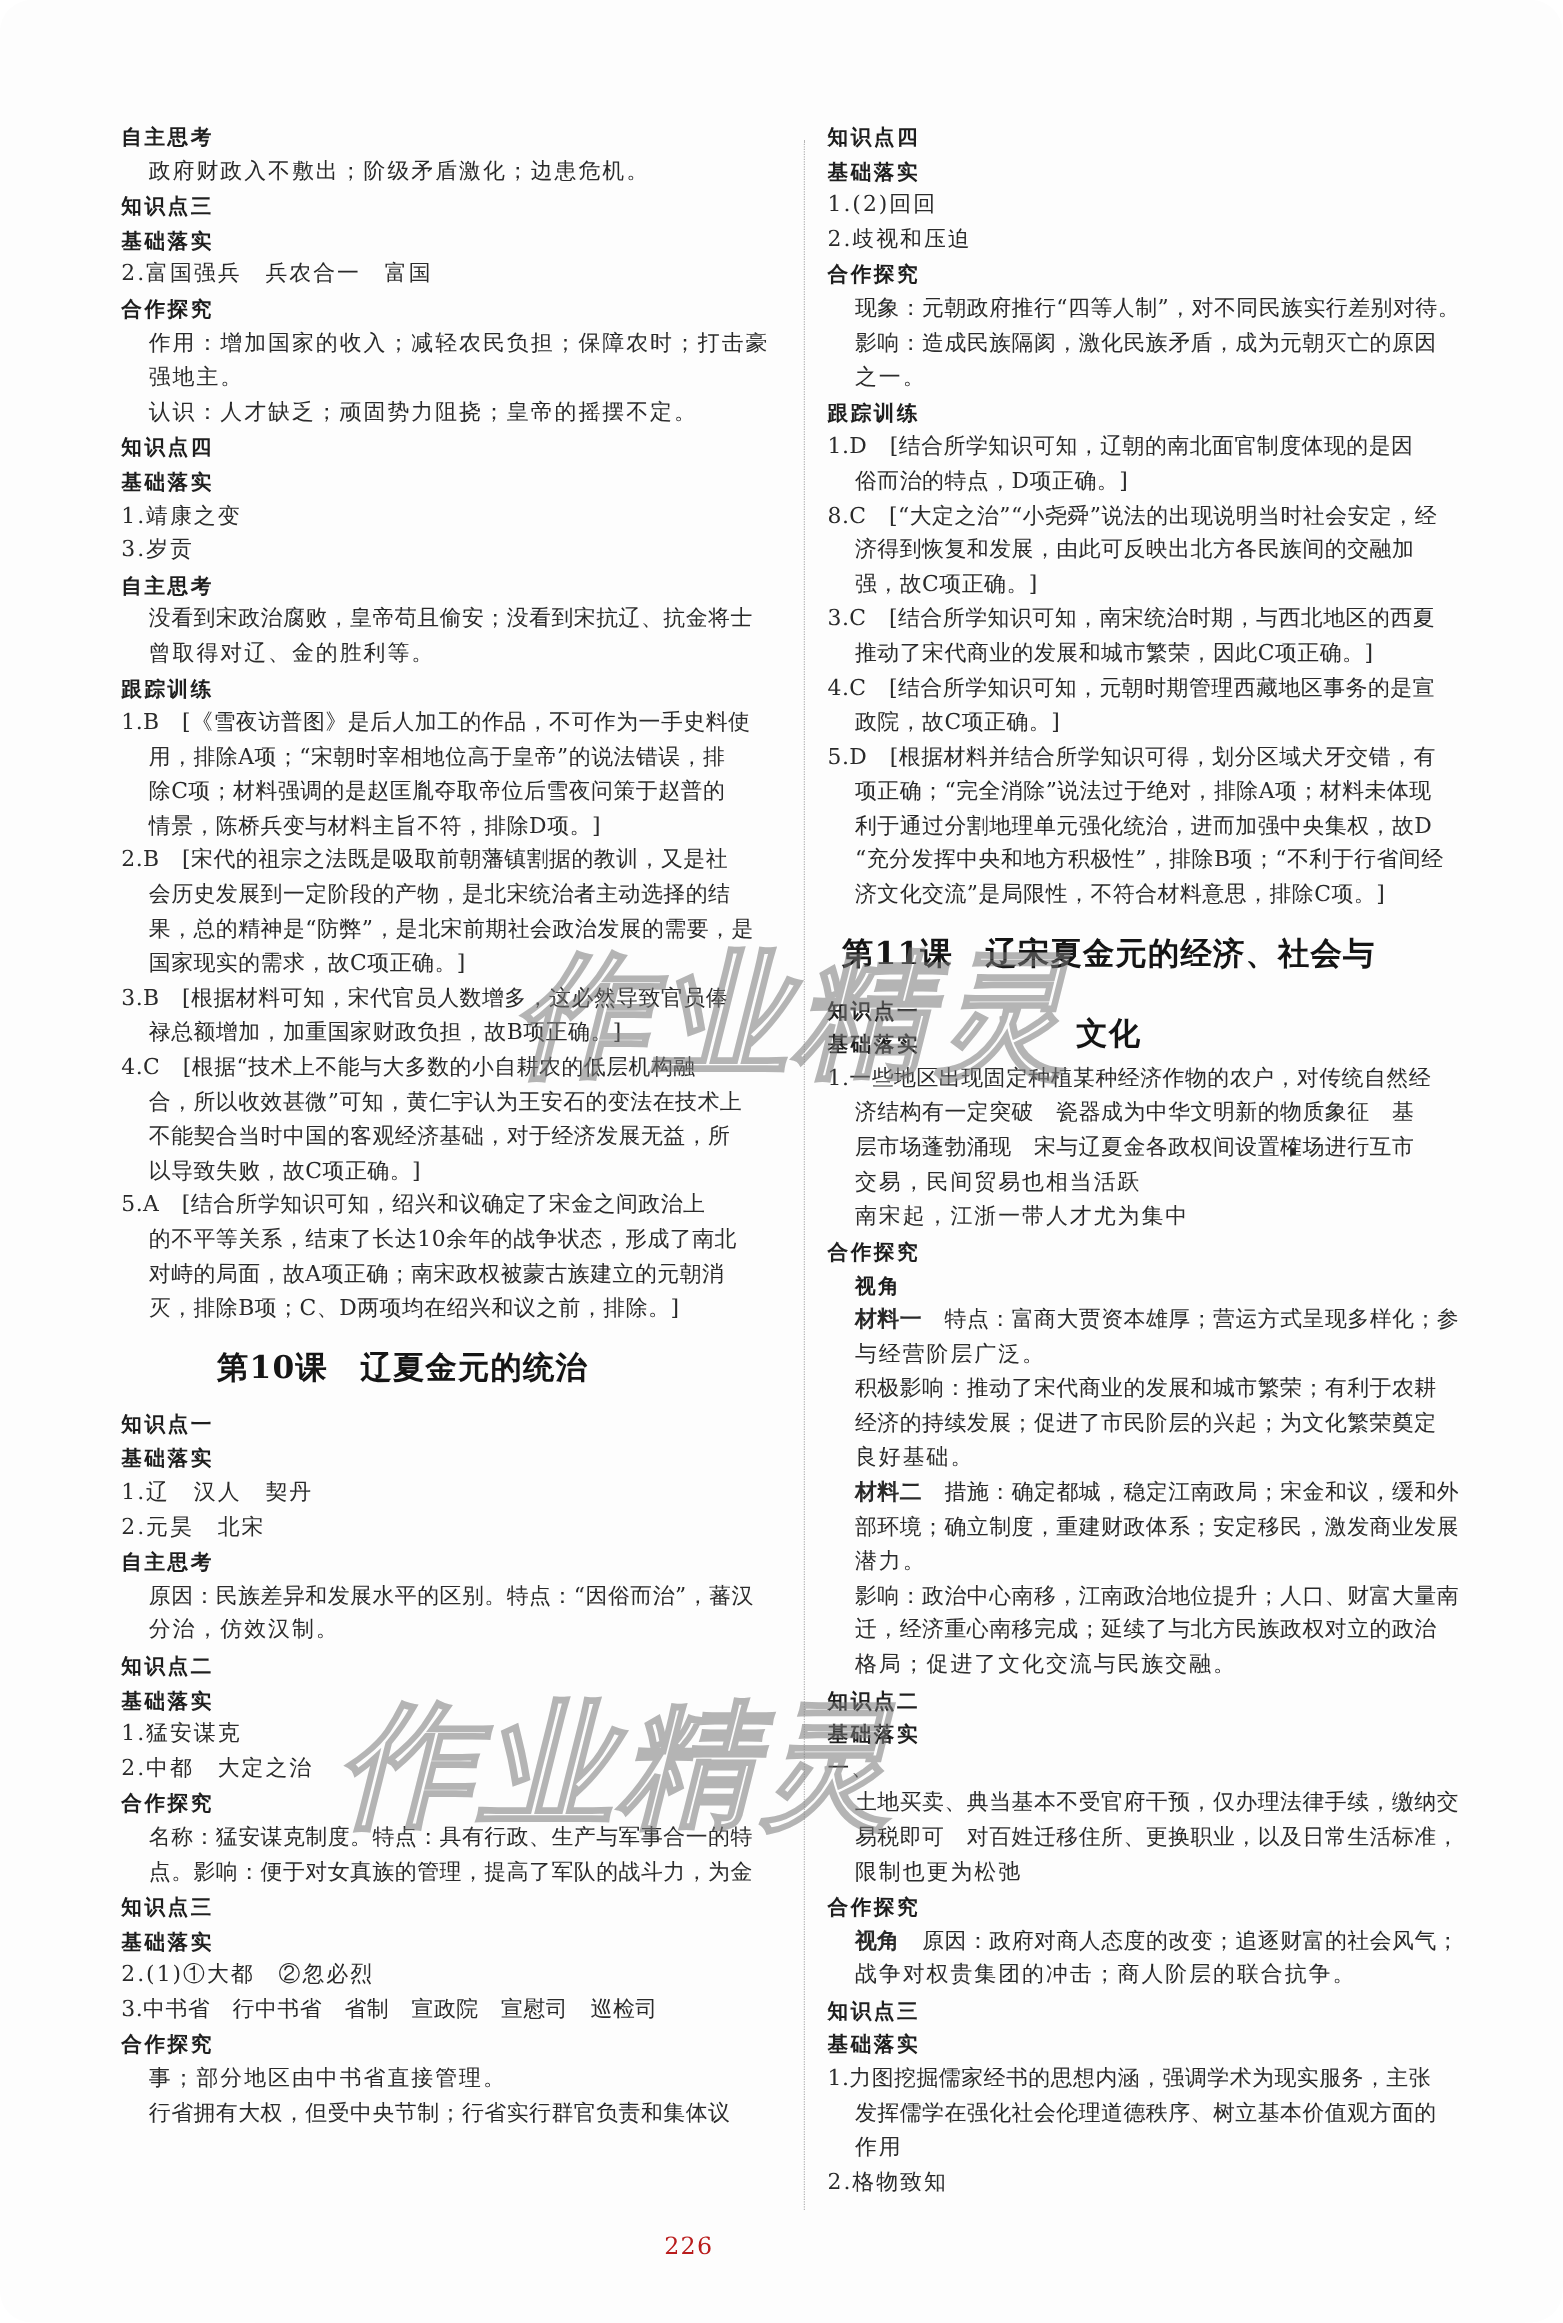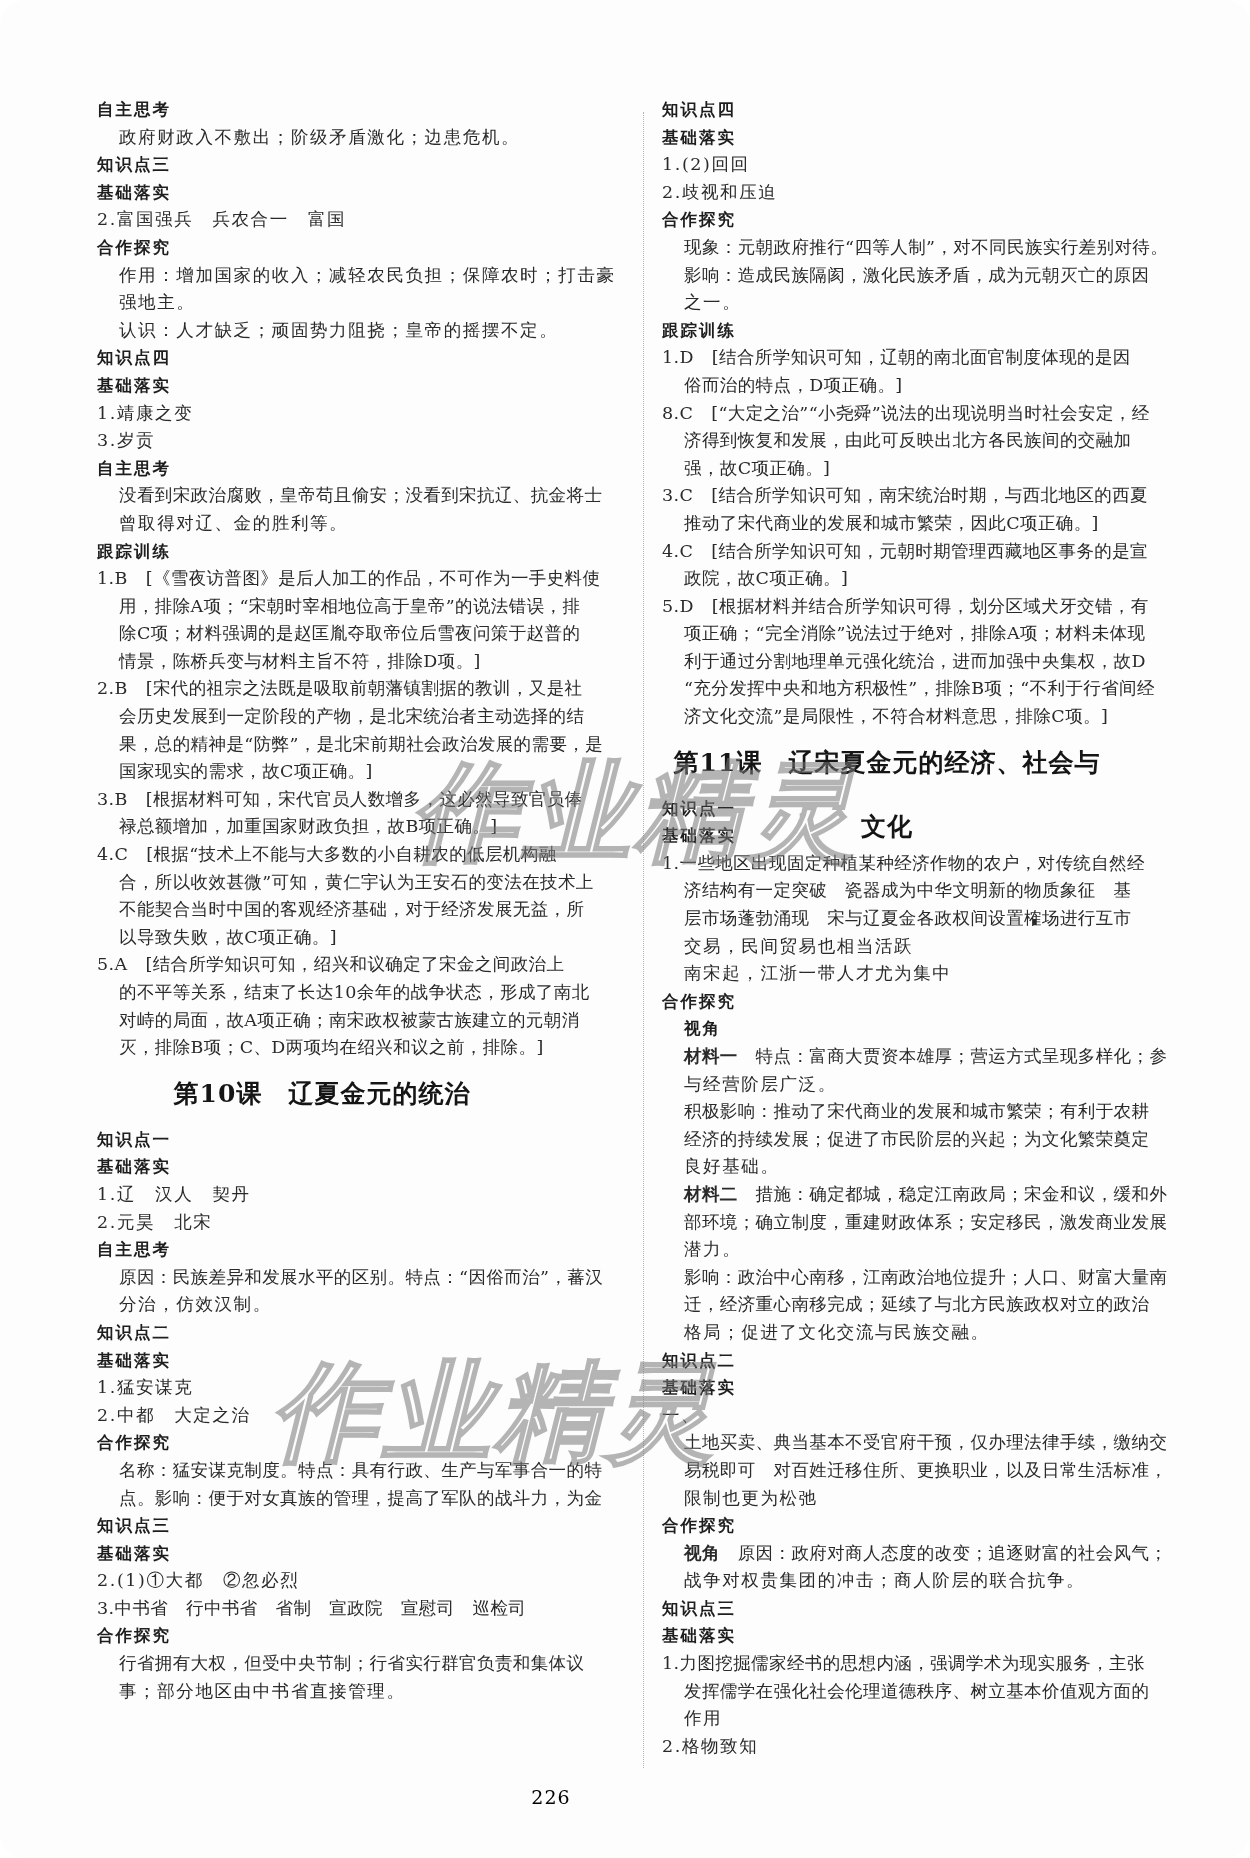--- a/index.html
+++ b/index.html
@@ -25,21 +25,21 @@
   .line.hang { padding-left: 22px; }
   .line.tight { letter-spacing: 0.4px; }
   .lesson-title {
     height: 64px; line-height: 64px; font-size: 25px; font-weight: bold;
     text-align: center; letter-spacing: 1px; color: #151515;
     font-family: "DejaVu Serif", "Liberation Serif", serif;
   }
   .b { font-family: "DejaVu Sans", "Liberation Sans", sans-serif; font-weight: bold; }
   .page-number {
     position: absolute; left: 0; width: 1102px; top: 1786px; text-align: center;
-    font-size: 19px; letter-spacing: 1px; color: #000000;
+    font-size: 19px; letter-spacing: 1px; color: #b91c1c;
   }
   .watermark {
     position: absolute; font-family: "DejaVu Sans", "Liberation Sans", sans-serif;
     font-weight: bold; font-size: 108px; color: transparent;
     -webkit-text-stroke: 2px rgba(120,120,120,0.55);
     transform: skewX(-14deg); letter-spacing: 4px; pointer-events: none;
   }
   .wm1 { left: 420px; top: 740px; }
   .wm2 { left: 280px; top: 1340px; }
 </style>
@@ -99,22 +99,22 @@
     <div class="line">1.猛安谋克</div>
     <div class="line">2.中都　大定之治</div>
     <div class="line heading">合作探究</div>
     <div class="line indent tight">名称：猛安谋克制度。特点：具有行政、生产与军事合一的特</div>
     <div class="line indent tight">点。影响：便于对女真族的管理，提高了军队的战斗力，为金</div>
     <div class="line heading">知识点三</div>
     <div class="line heading">基础落实</div>
     <div class="line">2.(1)①大都　②忽必烈</div>
     <div class="line tight">3.中书省　行中书省　省制　宣政院　宣慰司　巡检司</div>
     <div class="line heading">合作探究</div>
+    <div class="line indent">事；部分地区由中书省直接管理。</div>
     <div class="line indent tight">行省拥有大权，但受中央节制；行省实行群官负责和集体议</div>
-    <div class="line indent">事；部分地区由中书省直接管理。</div>
   </div>
 
   <div class="col col-right">
     <div class="line heading">知识点四</div>
     <div class="line heading">基础落实</div>
     <div class="line">1.(2)回回</div>
     <div class="line">2.歧视和压迫</div>
     <div class="line heading">合作探究</div>
     <div class="line indent tight">现象：元朝政府推行“四等人制”，对不同民族实行差别对待。</div>
     <div class="line indent tight">影响：造成民族隔阂，激化民族矛盾，成为元朝灭亡的原因</div>

